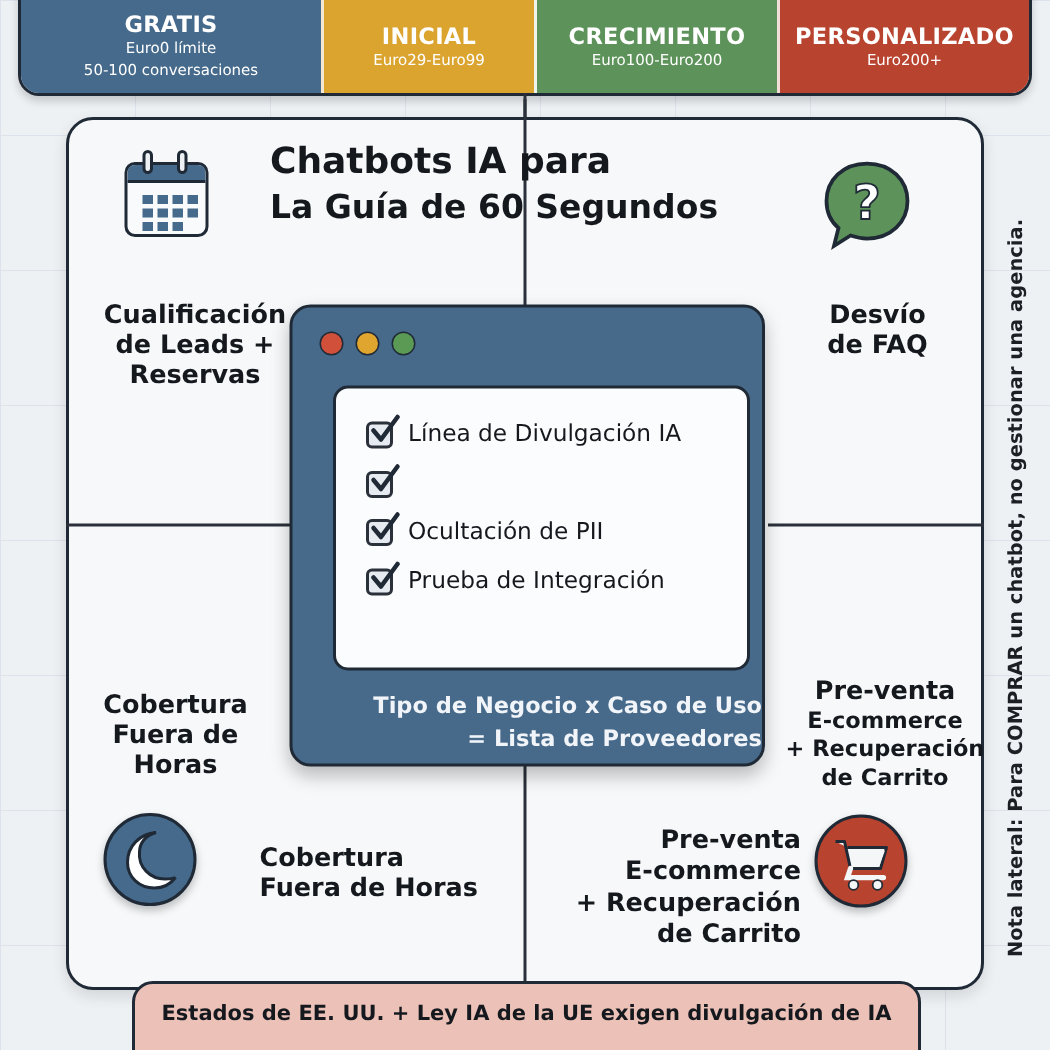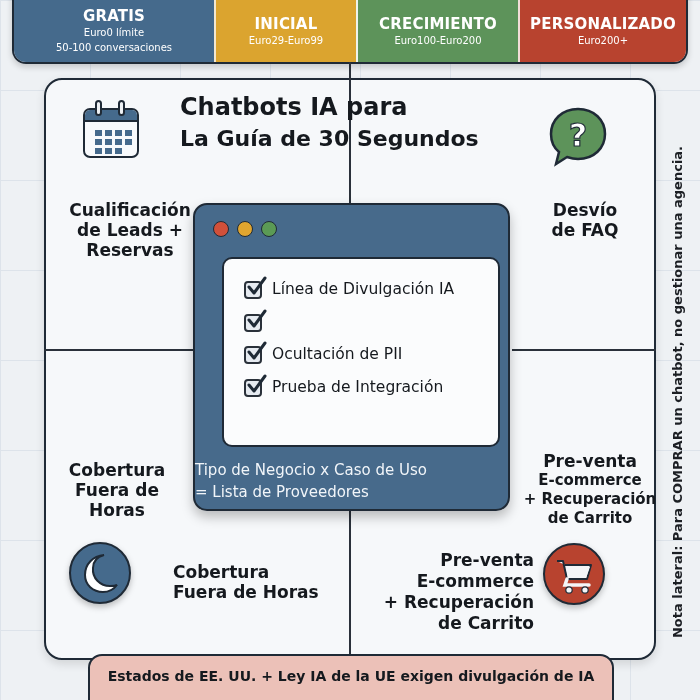--- a/index.html
+++ b/index.html
@@ -72,21 +72,21 @@
   .checklist {
     position: absolute; left: 27px; top: 52px; width: 278px; height: 190px;
     background: #fbfcfd; border: 2px solid #1f2a36; border-radius: 10px;
     padding: 14px 0 0 20px;
   }
   .check-item { display: flex; align-items: center; height: 32.5px; }
   .cb { width: 20px; height: 20px; margin-right: 8px; position: relative; }
   .cb-box { position: absolute; left: 0; top: 2px; width: 18px; height: 18px; border: 2px solid #2a313a; border-radius: 4px; background: #e6ebf1; }
   .cb svg { position: absolute; left: 1px; top: -3px; }
   .check-text { font-size: 15.5px; color: #15191e; }
-  .win-caption { position: absolute; left: 0; top: 254px; width: 100%; text-align: left; color: #f1f5f9; font-weight: normal; font-size: 15px; line-height: 22px; }
+  .win-caption { position: absolute; left: 0; top: 254px; width: 100%; text-align: right; color: #f1f5f9; font-weight: bold; font-size: 15px; line-height: 22px; }
 
   
   .moon { position: absolute; left: 69px; top: 542px; width: 62px; height: 62px; border-radius: 50%; background: #456a8c; border: 2px solid #1f2a36; box-shadow: 0 3px 6px rgba(0,0,0,0.25); }
   
   .cart { position: absolute; left: 543px; top: 543px; width: 62px; height: 62px; border-radius: 50%; background: #b8432f; border: 2px solid #1f2a36; box-shadow: 0 3px 6px rgba(0,0,0,0.25); }
 
   .side-note {
     position: absolute; left: 680px; top: 392px; width: 500px; height: 20px;
     transform: translate(-50%, -50%) rotate(-90deg); transform-origin: center;
     font-weight: bold; font-size: 13px; color: #1c1f24; text-align: center; white-space: nowrap;
@@ -123,21 +123,21 @@
 
 <div class="vline-top"></div>
 
 <div class="card"></div>
 <div class="vline"></div>
 <div class="hline-l"></div>
 <div class="hline-r"></div>
 
 <div class="title">
   <div class="l1">Chatbots IA para</div>
-  <div class="l3">La Guía de 30 Segundos</div>
+  <div class="l3">La Guía de 60 Segundos</div>
 </div>
 
 <div class="cal">
   <div class="body">
     <div class="head"></div>
     <div class="grid">
       <span></span>
         <span></span>
         <span></span>
         <span></span>

